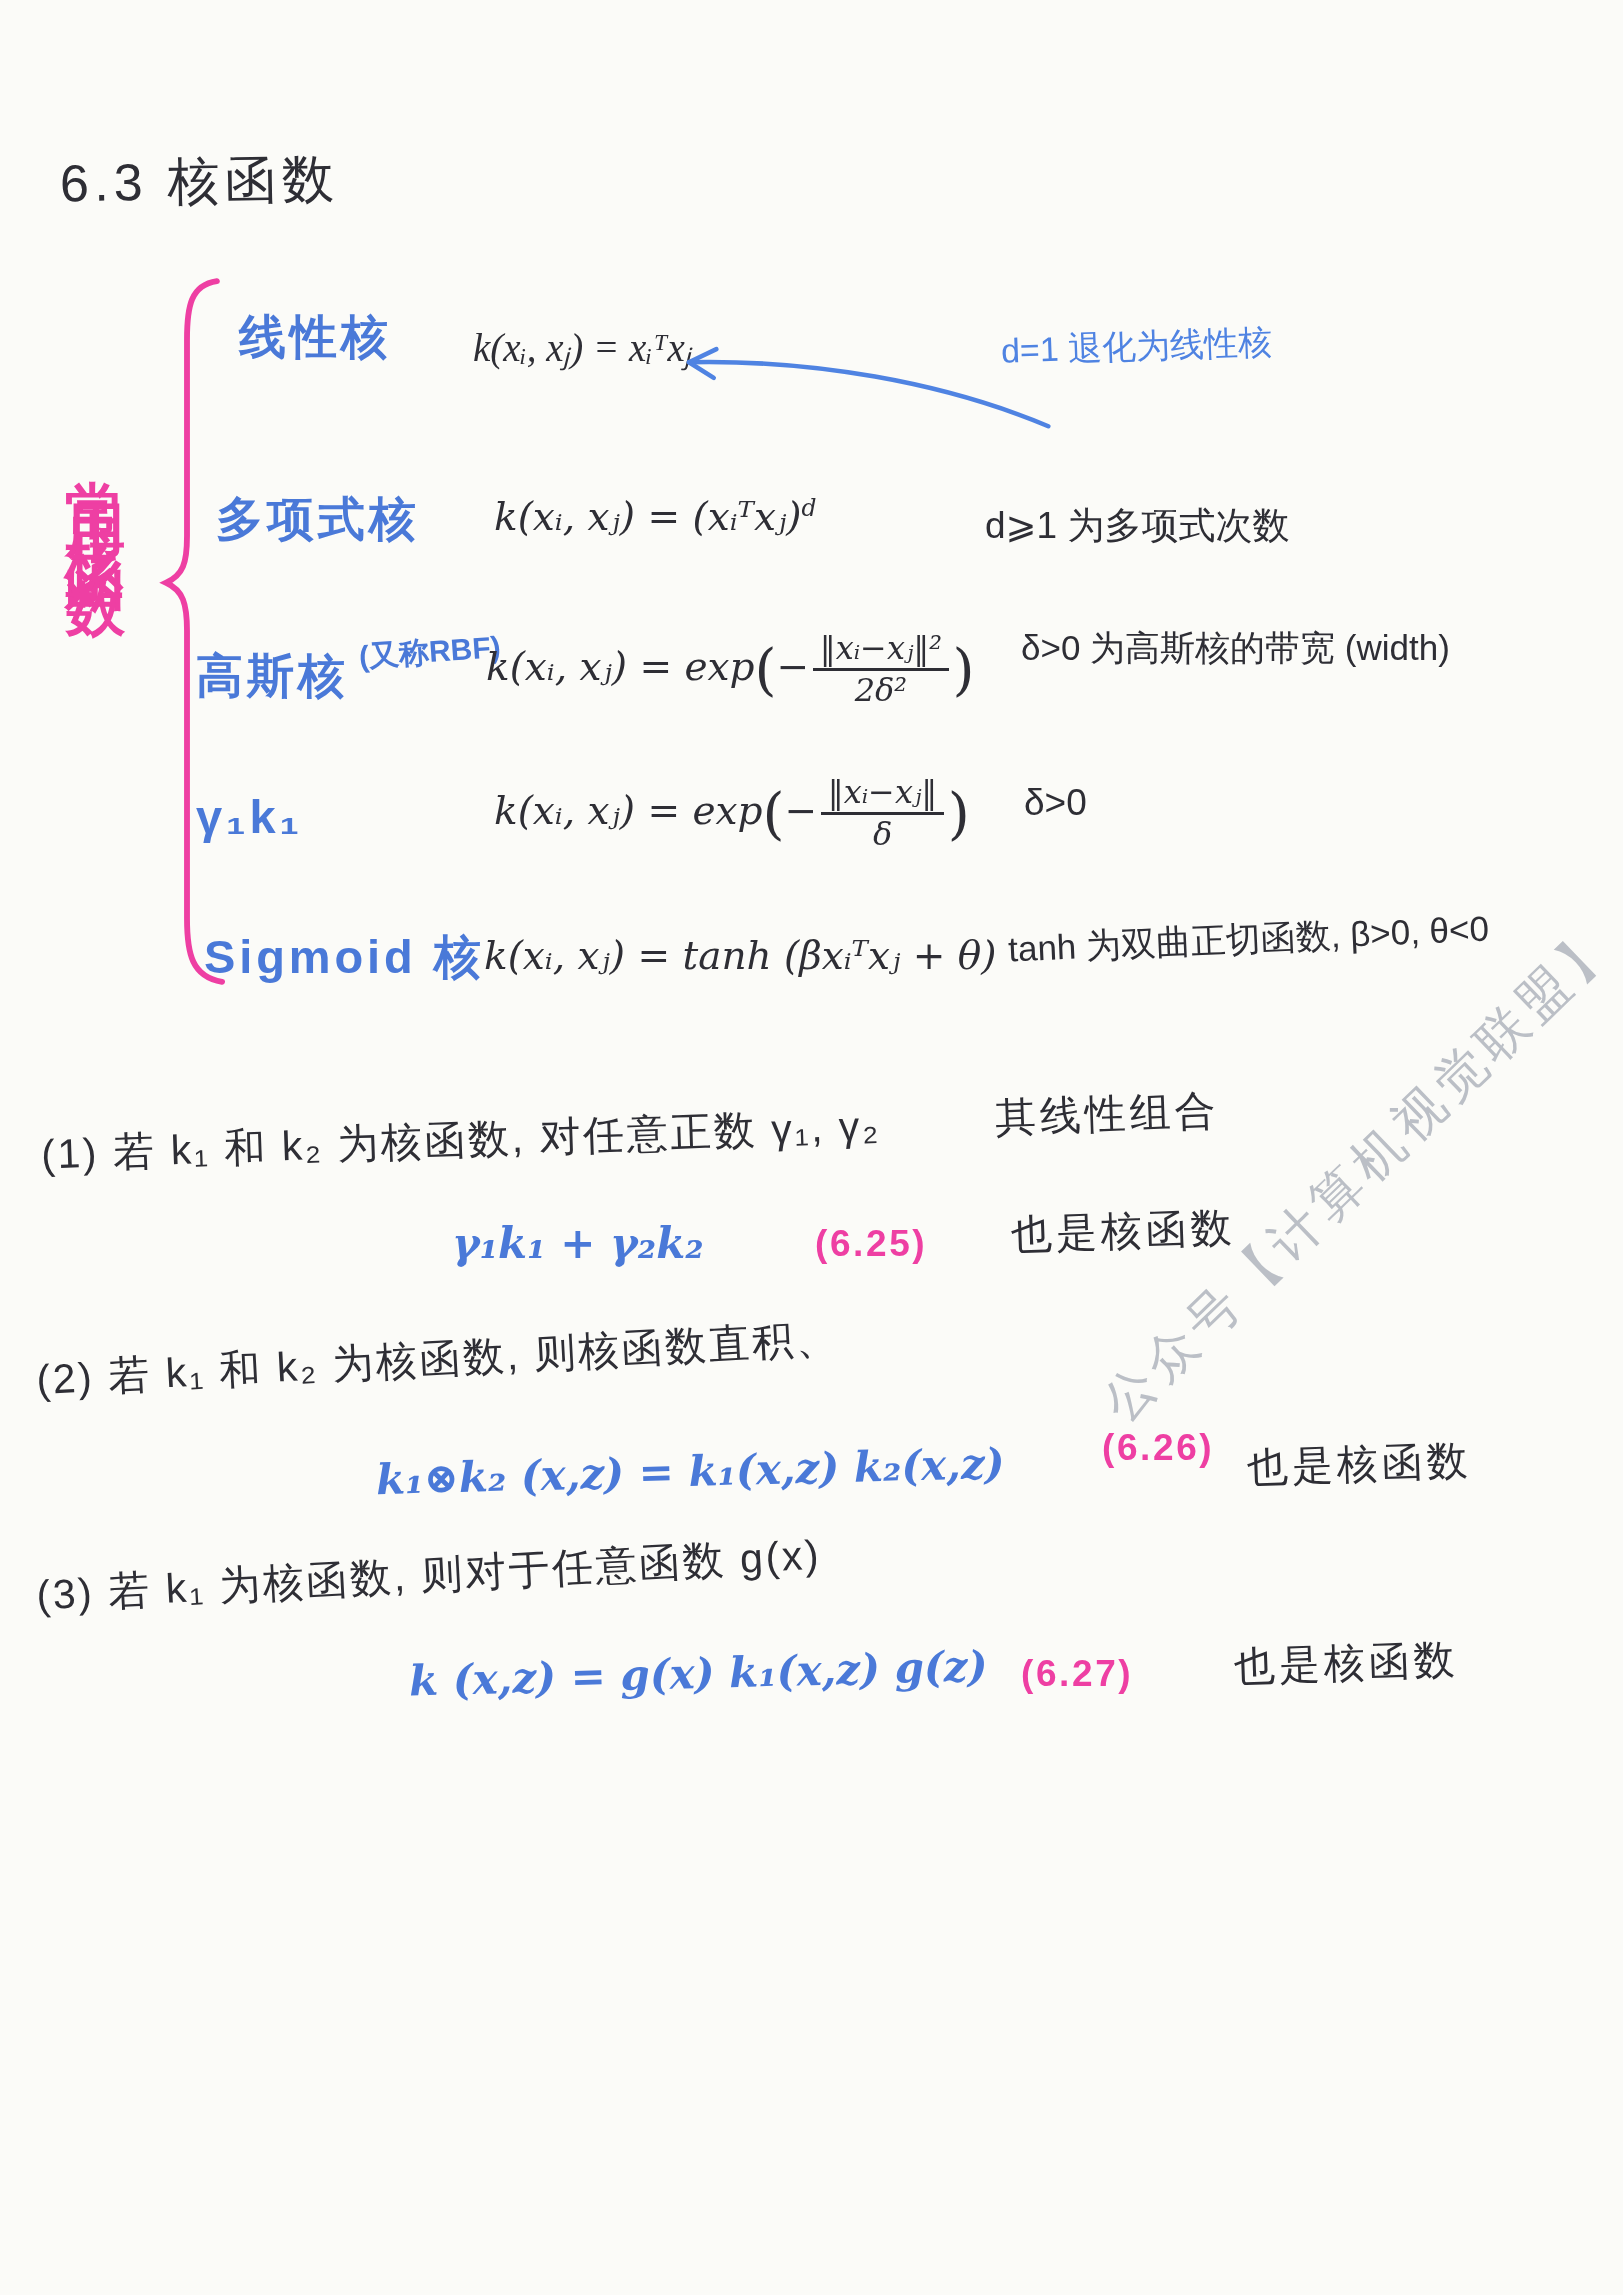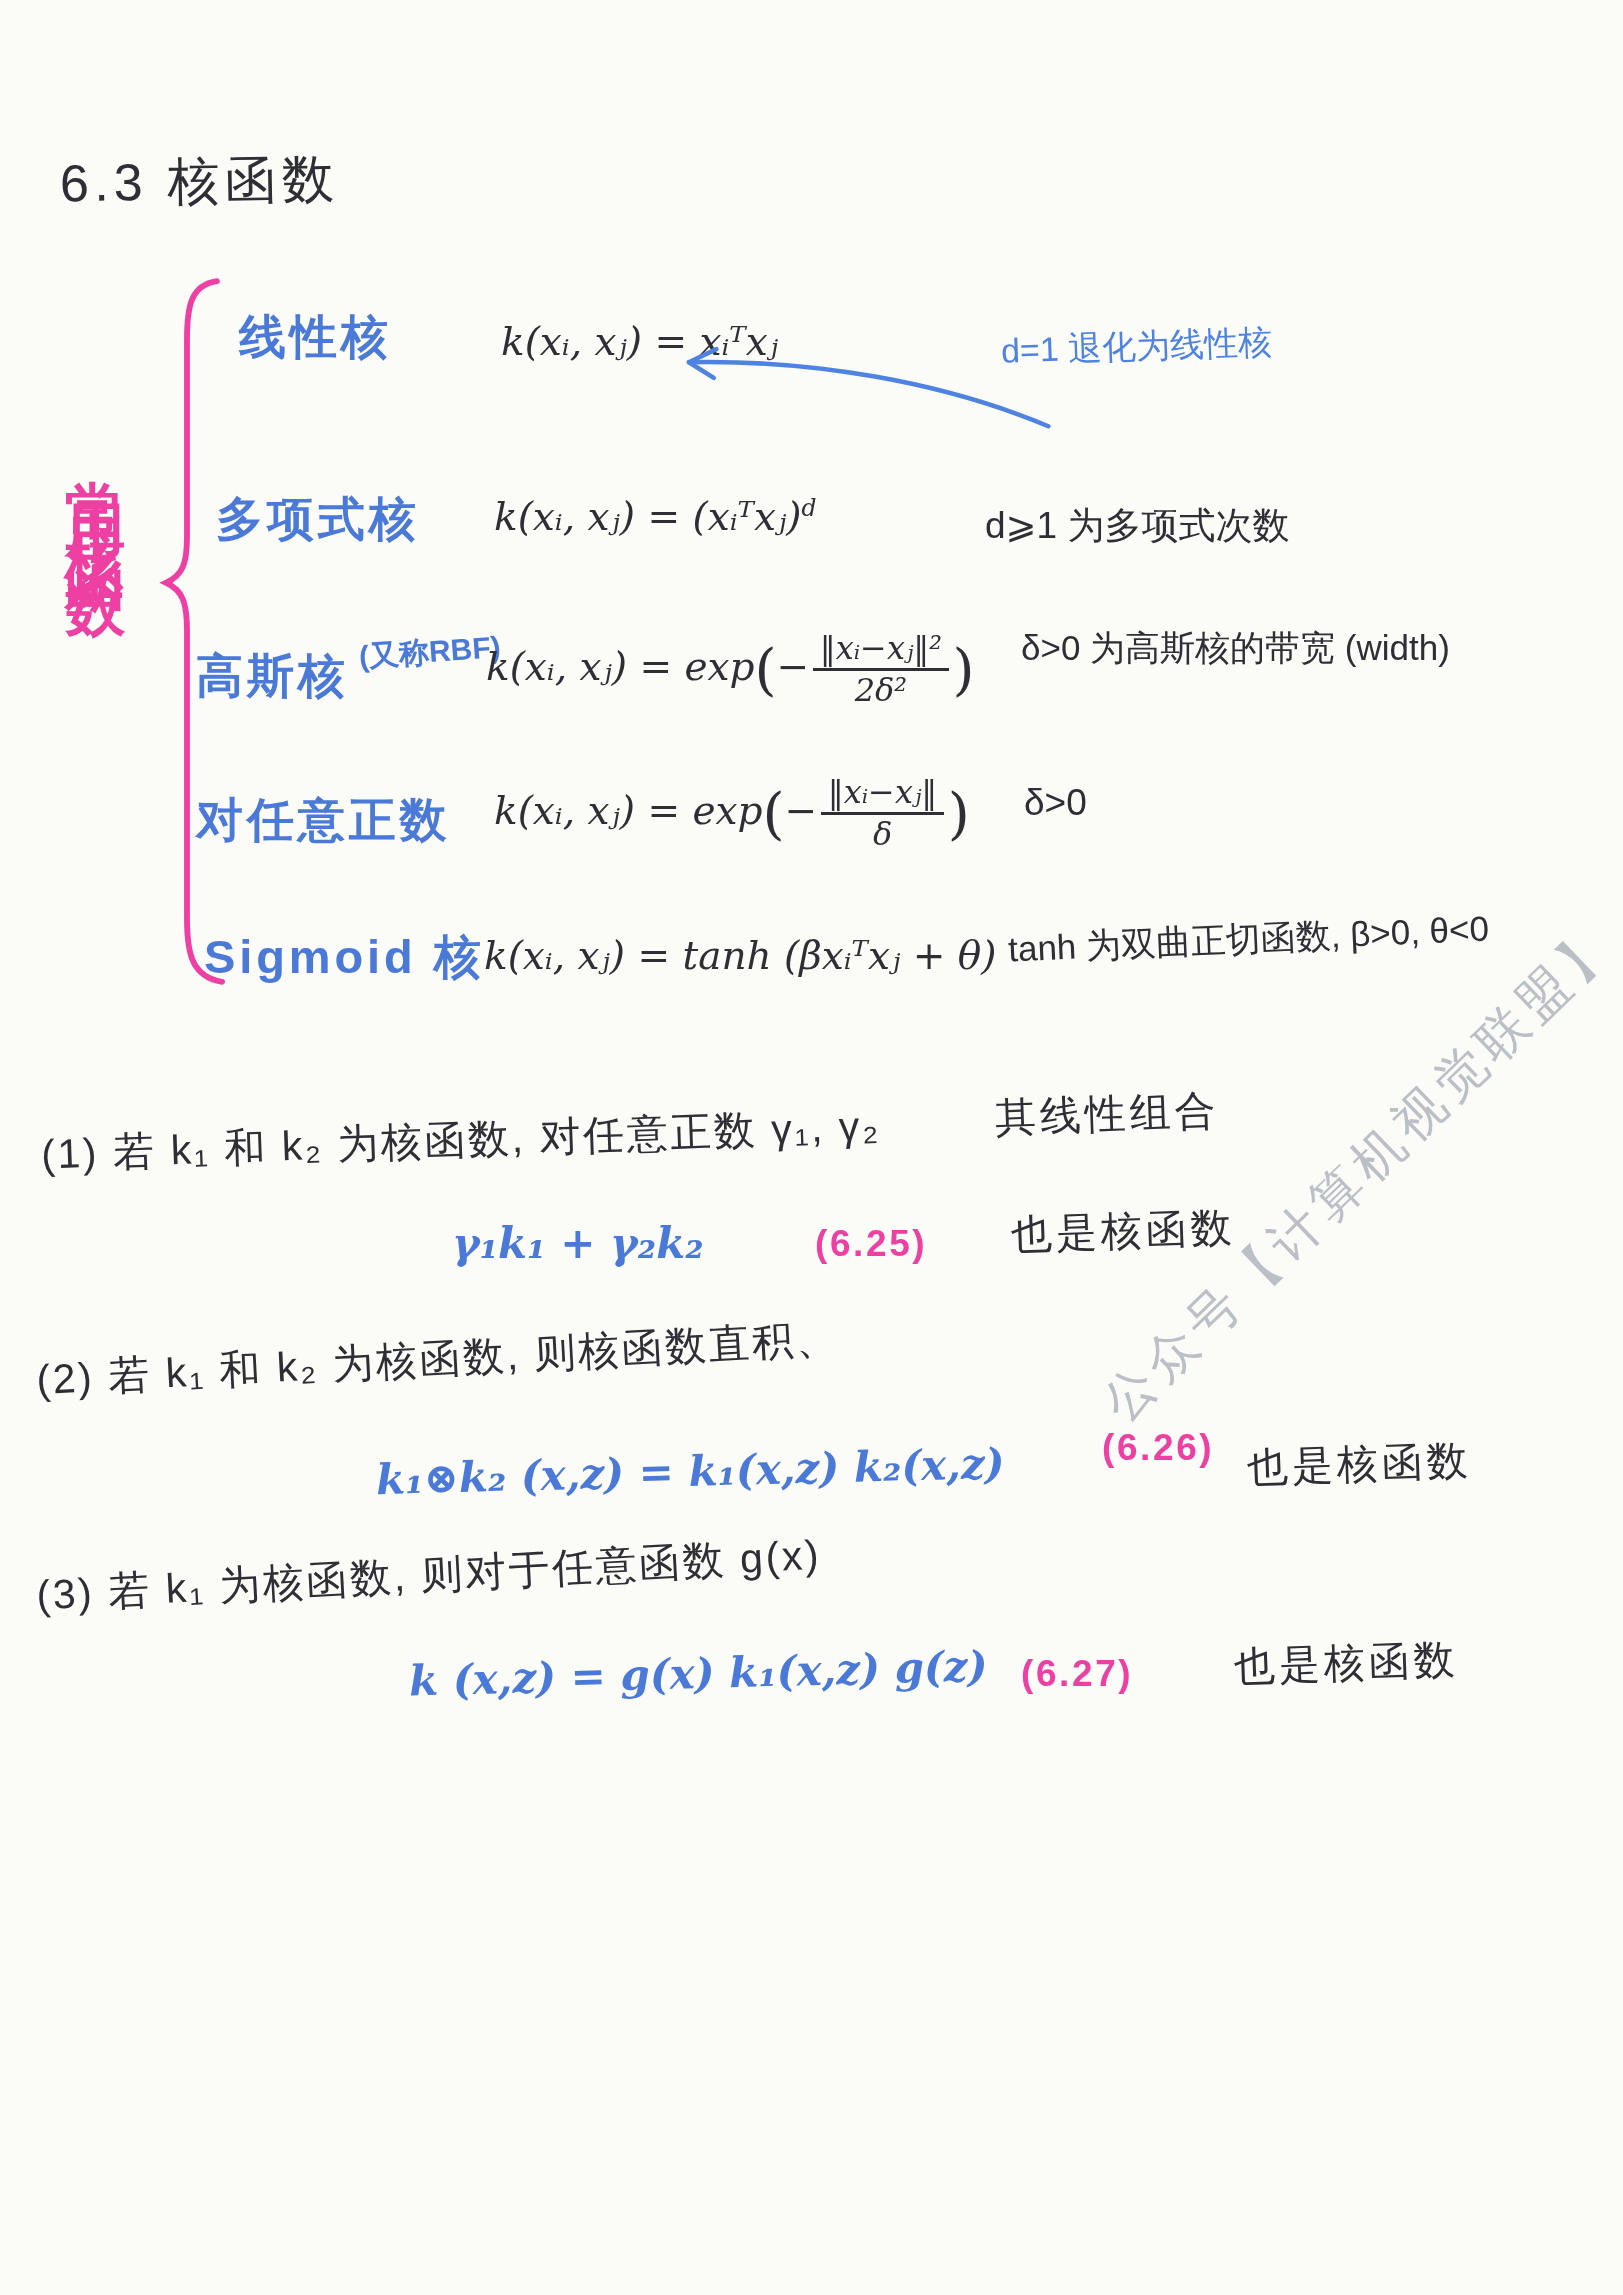--- a/index.html
+++ b/index.html
@@ -57,21 +57,21 @@
   <div class="abs pink groupLabel" style="left:65px;top:432px;">常用核函数</div>
 
   <div class="abs" style="left:161px;top:275px;">
     <svg width="65" height="713" viewBox="0 0 100 1090">
       <path d="M 86,6 C 46,12 40,44 40,96 L 40,398 C 40,440 34,458 8,470 C 34,482 40,502 40,544 L 40,986 C 40,1042 48,1076 94,1084" fill="none" stroke="#ee3fa3" stroke-width="9" stroke-linecap="round"></path>
     </svg>
   </div>
 
   <div>
     <div class="abs blue klabel" style="left:239px;top:306px;text-align:right;">线性核</div>
-    <div class="abs ink math kform" style="left:501px;top:319px;">k(xᵢ, xⱼ) = xᵢᵀxⱼ</div>
+    <div class="abs ink math kform" style="left:473px;top:319px;font-family:Liberation Serif, serif;">k(xᵢ, xⱼ) = xᵢᵀxⱼ</div>
     <div class="abs blue2 knote" style="left:1001px;top:324px;transform:rotate(-2deg);">d=1 退化为线性核</div>
     <div class="abs" style="left:661px;top:340px;">
       <svg width="393" height="98" viewBox="0 0 600 150">
         <path d="M 592,132 C 430,64 230,30 42,34" fill="none" stroke="#4f83e2" stroke-width="7" stroke-linecap="round"></path>
         <path d="M 42,34 L 84,14 M 42,34 L 80,58" fill="none" stroke="#4f83e2" stroke-width="7" stroke-linecap="round"></path>
       </svg>
     </div>
   </div>
 
   <div>
@@ -81,21 +81,21 @@
   </div>
 
   <div>
     <div class="abs blue klabel" style="left:196px;top:645px;text-align:center;">高斯核</div>
     <div class="abs blue alias" style="left:359px;top:632px;transform:rotate(-4deg);">(又称RBF)</div>
     <div class="abs ink math kform" style="left:486px;top:632px;"><span>k(xᵢ, xⱼ) = exp</span><span class="paren">(</span><span>−</span><span class="frac"><span class="num">‖xᵢ−xⱼ‖²</span><span class="den">2δ²</span></span><span class="paren">)</span></div>
     <div class="abs ink knote" style="left:1021px;top:625px;font-size:35px;">δ&gt;0 为高斯核的带宽 (width)</div>
   </div>
 
   <div>
-    <div class="abs blue klabel" style="left:196px;top:789px;">对任意正数</div>
+    <div class="abs blue klabel" style="left:196px;top:789px;">γ₁k₁</div>
     <div class="abs ink math kform" style="left:494px;top:776px;"><span>k(xᵢ, xⱼ) = exp</span><span class="paren">(</span><span>−</span><span class="frac"><span class="num">‖xᵢ−xⱼ‖</span><span class="den">δ</span></span><span class="paren">)</span></div>
     <div class="abs ink knote" style="left:1024px;top:782px;font-size:37px;">δ&gt;0</div>
   </div>
 
   <div>
     <div class="abs blue klabel" style="left:204px;top:926px;">Sigmoid 核</div>
     <div class="abs ink math kform" style="left:484px;top:933px;">k(xᵢ, xⱼ) = tanh (βxᵢᵀxⱼ + θ)</div>
     <div class="abs ink knote" style="left:1008px;top:916px;font-size:35px;transform:rotate(-2.5deg);">tanh 为双曲正切函数, β&gt;0, θ&lt;0</div>
   </div>
 

